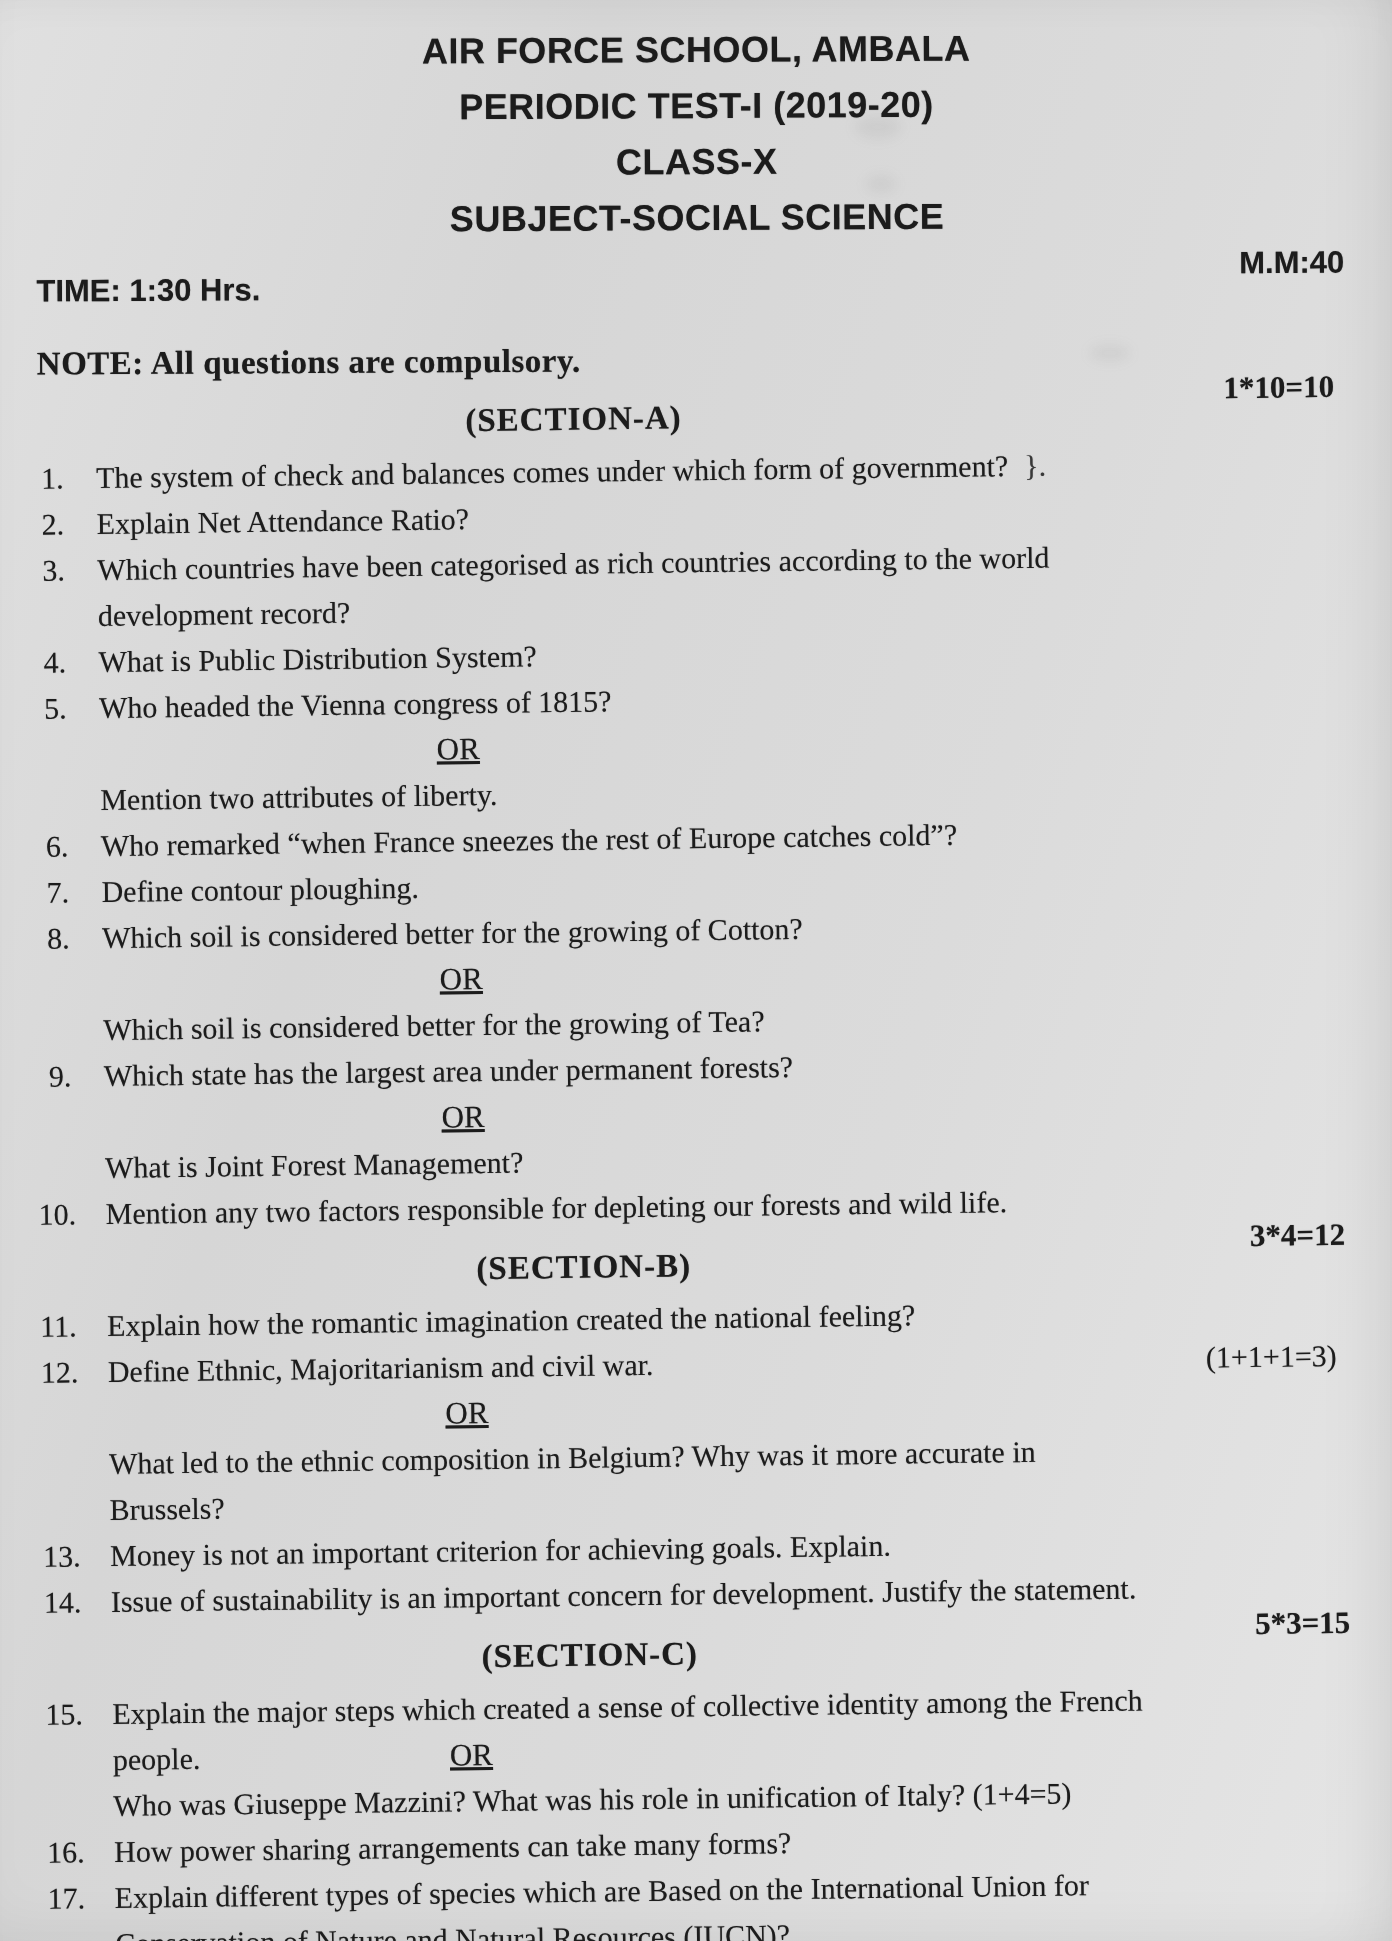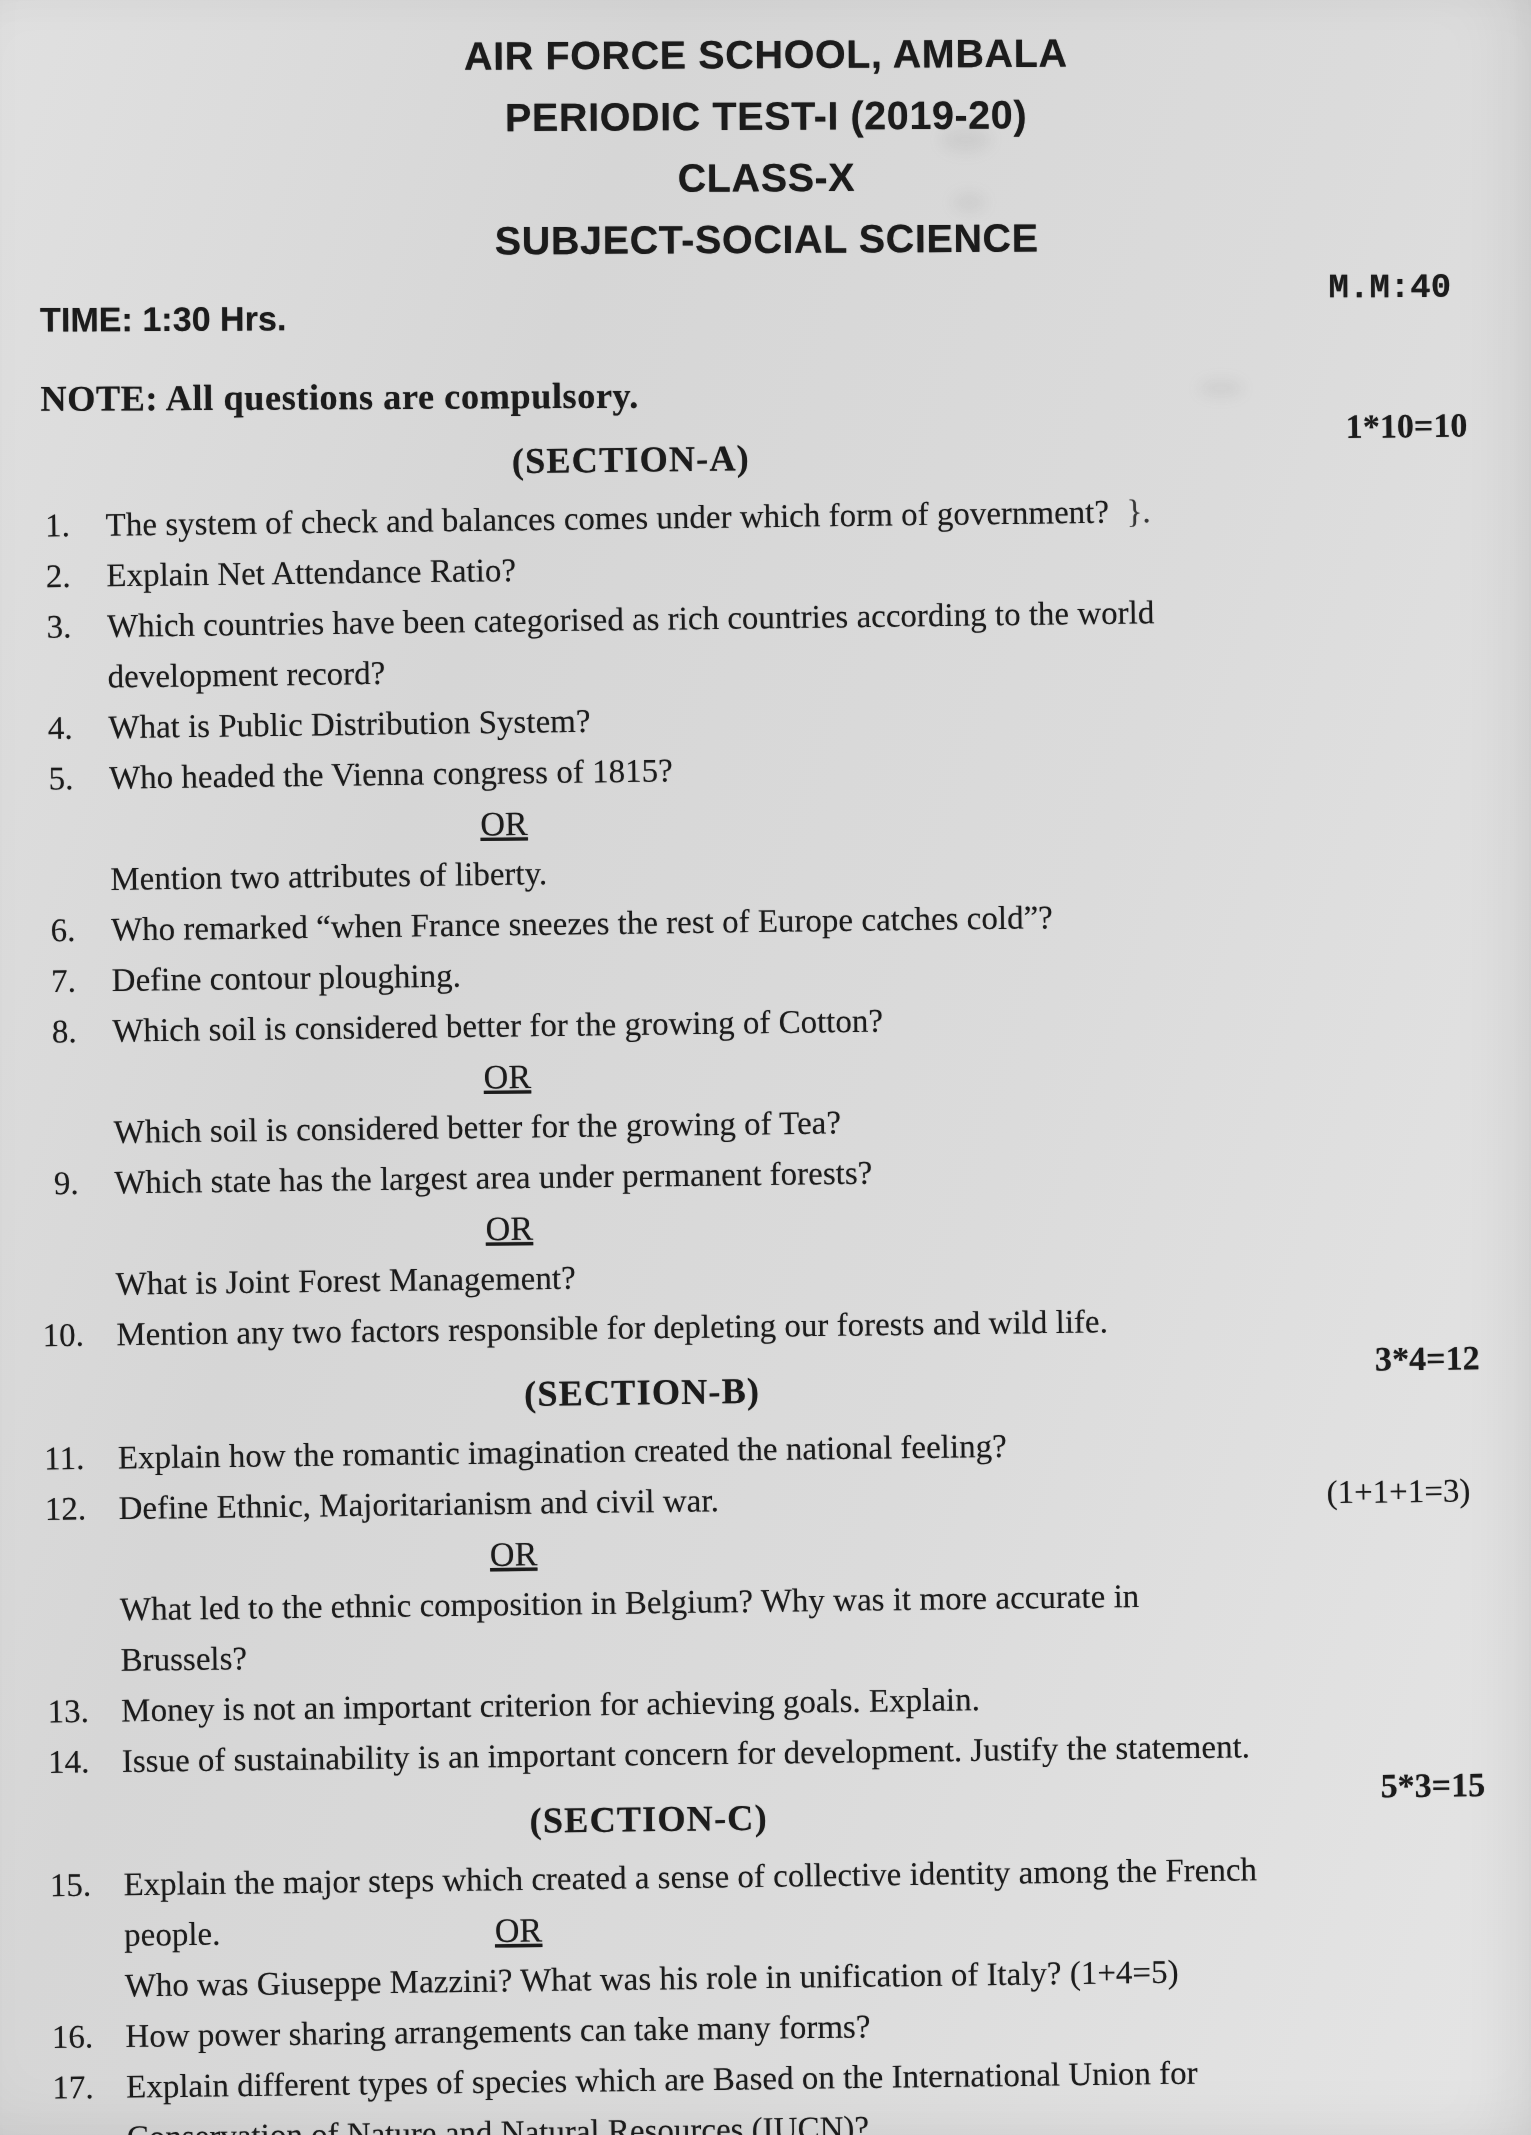--- a/index.html
+++ b/index.html
@@ -33,21 +33,21 @@
     font-weight:700; font-size:36px; line-height:56px;
     letter-spacing:.5px;
     text-shadow:0 0 1px rgba(25,25,25,.55);
   }
   .meta {
     position:relative; height:64px; margin-top:2px;
     font-family:"Liberation Sans", sans-serif; font-weight:700; font-size:31px;
     text-shadow:0 0 1px rgba(25,25,25,.5);
   }
   .meta .time { position:absolute; left:35px; top:22px; }
-  .meta .mm   { position:absolute; right:74px; top:0;font-family:Liberation Mono, monospace; }
+  .meta .mm   { position:absolute; right:49px; top:0; }
 
   .note {
     margin:30px 0 0 35px;
     font-weight:700; font-size:33px; letter-spacing:.5px;
     text-shadow:0 0 1px rgba(25,25,25,.55);
   }
 
   .section-head { position:relative; height:56px; margin-top:10px; }
   .section-title {
     position:absolute; left:465px; top:8px;

